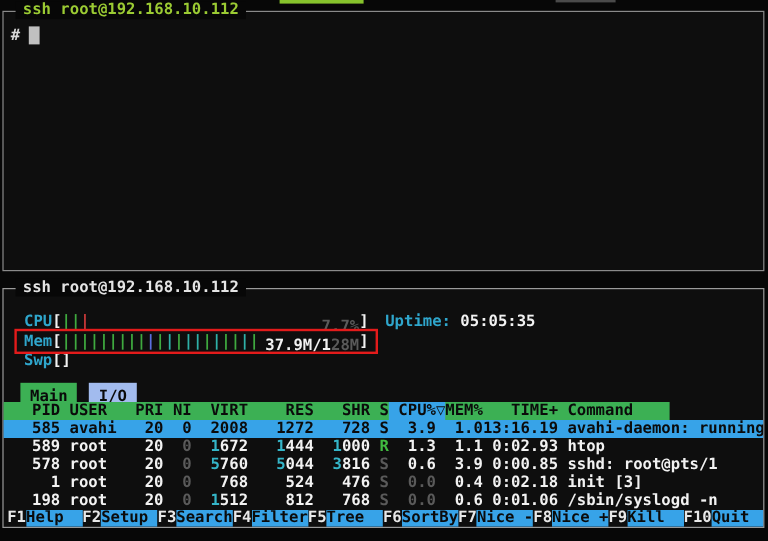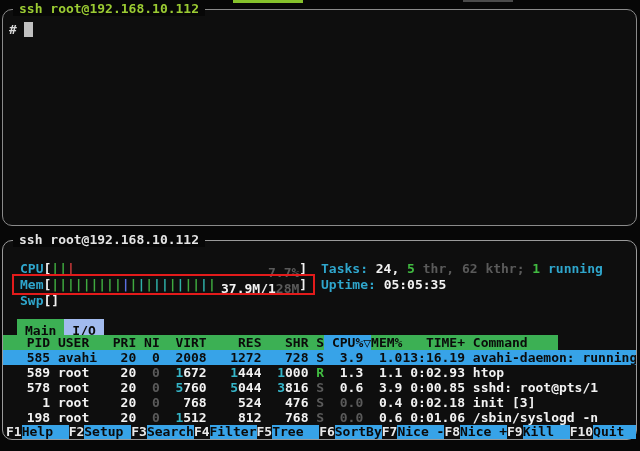--- a/index.html
+++ b/index.html
@@ -11,21 +11,21 @@
   }
   *{margin:0;padding:0;box-sizing:border-box}
   body{background:#000}
   .screen{position:relative;width:640px;height:451px;background:var(--bg);
     font-family:"DejaVu Sans Mono",monospace;font-size:13px;font-weight:700;
     color:var(--wh);overflow:hidden}
   .artifact{position:absolute;top:0}
   .a1{left:233px;width:70px;height:3px;background:#86c22c}
   .a2{left:463px;width:50px;height:2px;background:#4a4a4a}
   .pane{position:absolute;left:2px;width:635px;background:var(--termbg);
-    border:1px solid var(--border);border-radius:10px}
+    border:1px solid var(--border);border-radius:0}
   .pane-top{top:9px;height:217px}
   .pane-bottom{top:240px;height:200px;border-color:#9a9a9a}
   .ptitle{position:absolute;top:-9px;left:10px;background:var(--bg);
     padding:0 6px;white-space:pre}
   .ptitle.green{color:var(--green-title)}
   .ptitle.white{color:#e4e4e4}
   .scrollind{position:absolute;top:-9px;right:6px;background:var(--bg);
     padding:0 5px;color:var(--green-title);white-space:pre}
   .promptline{position:absolute;left:6px;top:12px;display:flex;align-items:center}
   .cursor{display:inline-block;width:9px;height:15px;background:#c0c0c0;margin-left:7px}
@@ -37,21 +37,21 @@
   .barzone{position:relative;width:248px;overflow:hidden;white-space:pre}
   .bartext{position:absolute;right:0;top:4px;white-space:pre}
   .bg{color:var(--barg)} .bb{color:var(--barb)} .bc{color:var(--barc)} .br{color:var(--barr)}
   .stats{position:absolute;left:318px;top:20px}
   .sline{height:16px;line-height:16px;white-space:pre}
   .cy{color:var(--cy)} .blu{color:var(--blu)} .wh{color:var(--bright)}
   .dim{color:var(--dim)} .grn{color:var(--grn)} .mcy{color:#35b5c8}
   .tabs{position:absolute;left:14px;top:78px;height:15px;line-height:15px;white-space:pre}
   .tab{padding:4px 8px;color:#0a0a0a;display:inline-block}
   .tab.active{background:var(--hdr)}
-  .tab.io{background:var(--io);}
+  .tab.io{background:var(--io);margin-left:10px}
   .hdrrow{position:absolute;left:0;top:94px;width:555px;height:15px;line-height:15px;
     background:var(--hdr);color:#0b0b0b;white-space:pre;padding-left:8px;overflow:hidden}
   .hl-sort{background:var(--sel)}
   .rows{position:absolute;left:0;top:109px;width:633px}
   .prow{height:15px;line-height:15px;white-space:pre;padding-left:8px;overflow:hidden}
   .prow.sel{background:var(--sel)}
   .prow.sel span{color:#0b0b0b !important}
   .fnbar{position:absolute;left:0;bottom:0;width:633px;height:14px;line-height:14px;
     white-space:pre;overflow:hidden;padding-left:3px}
   .fk{color:#e8e8e8}
@@ -76,21 +76,20 @@
 
   <div class="pane pane-bottom">
     <div class="ptitle white"><span>ssh root@192.168.10.112</span></div>
 
     <div class="meters" id="meters">
         <div class="mline"><span class="mlabel">CPU</span><span class="brk">[</span><div class="barzone"><span class="bg">|</span><span class="bg">|</span><span class="br">|</span><span class="bartext"><span class="dim">7.7%</span></span></div><span class="brk">]</span></div>
         <div class="mline"><span class="mlabel">Mem</span><span class="brk">[</span><div class="barzone"><span class="bg">|</span><span class="bg">|</span><span class="bg">|</span><span class="bg">|</span><span class="bg">|</span><span class="bg">|</span><span class="bg">|</span><span class="bg">|</span><span class="bg">|</span><span class="bb">|</span><span class="bg">|</span><span class="bc">|</span><span class="bg">|</span><span class="bc">|</span><span class="bc">|</span><span class="bg">|</span><span class="bc">|</span><span class="bg">|</span><span class="bg">|</span><span class="bc">|</span><span class="bg">|</span><span class="bartext"><span class="wh">37.9M/1</span><span class="dim">28M</span></span></div><span class="brk">]</span></div>
         <div class="mline"><span class="mlabel">Swp</span><span class="brk">[</span><span class="brk">]</span></div>
       </div>
     <div class="stats" id="stats">
-        <div class="sline"><span class="cy">Tasks: </span><span class="wh">24</span><span class="wh">, </span><span class="grn">5</span><span class="dim"> thr, </span><span class="dim">62 kthr; </span><span class="grn">1</span><span class="cy"> running</span></div>
         <div class="sline"><span class="cy">Uptime: </span><span class="wh">05:05:35</span></div>
       </div>
     <div class="tabs" id="tabs"><span class="tab active">Main</span><span class="tab io">I/O</span></div>
     <div class="hdrrow" id="hdrrow"><span>  PID</span><span> </span><span>USER  </span><span> PRI</span><span> NI</span><span>  VIRT</span><span>    RES</span><span>   SHR</span><span> </span><span>S</span><span class="hl-sort"> CPU%▽</span><span>MEM%</span><span>   TIME+</span><span> </span><span>Command</span></div>
     <div class="rows" id="rows">
         <div class="prow sel"><span class="wh">  585</span><span> </span><span class="wh">avahi </span><span class="wh">  20</span><span class="dim">  0</span><span class="wh">  2008</span><span class="wh">   1272</span><span class="wh">   728</span><span> </span><span class="dim">S</span><span class="wh">  3.9</span><span class="wh">  1.0</span><span class="wh">13:16.19</span><span> </span><span class="wh">avahi-daemon: running</span></div>
         <div class="prow"><span class="wh">  589</span><span> </span><span class="wh">root  </span><span class="wh">  20</span><span class="dim">  0</span><span class="mcy">  1</span><span class="wh">672</span><span class="mcy">   1</span><span class="wh">444</span><span class="mcy">  1</span><span class="wh">000</span><span> </span><span class="grn">R</span><span class="wh">  1.3</span><span class="wh">  1.1</span><span class="wh"> 0:02.93</span><span> </span><span class="wh">htop</span></div>
         <div class="prow"><span class="wh">  578</span><span> </span><span class="wh">root  </span><span class="wh">  20</span><span class="dim">  0</span><span class="mcy">  5</span><span class="wh">760</span><span class="mcy">   5</span><span class="wh">044</span><span class="mcy">  3</span><span class="wh">816</span><span> </span><span class="dim">S</span><span class="wh">  0.6</span><span class="wh">  3.9</span><span class="wh"> 0:00.85</span><span> </span><span class="wh">sshd: root@pts/1</span></div>
         <div class="prow"><span class="wh">    1</span><span> </span><span class="wh">root  </span><span class="wh">  20</span><span class="dim">  0</span><span class="wh">   768</span><span class="wh">    524</span><span class="wh">   476</span><span> </span><span class="dim">S</span><span class="dim">  0.0</span><span class="wh">  0.4</span><span class="wh"> 0:02.18</span><span> </span><span class="wh">init [3]</span></div>
         <div class="prow"><span class="wh">  198</span><span> </span><span class="wh">root  </span><span class="wh">  20</span><span class="dim">  0</span><span class="mcy">  1</span><span class="wh">512</span><span class="wh">    812</span><span class="wh">   768</span><span> </span><span class="dim">S</span><span class="dim">  0.0</span><span class="wh">  0.6</span><span class="wh"> 0:01.06</span><span> </span><span class="wh">/sbin/syslogd -n</span></div>

